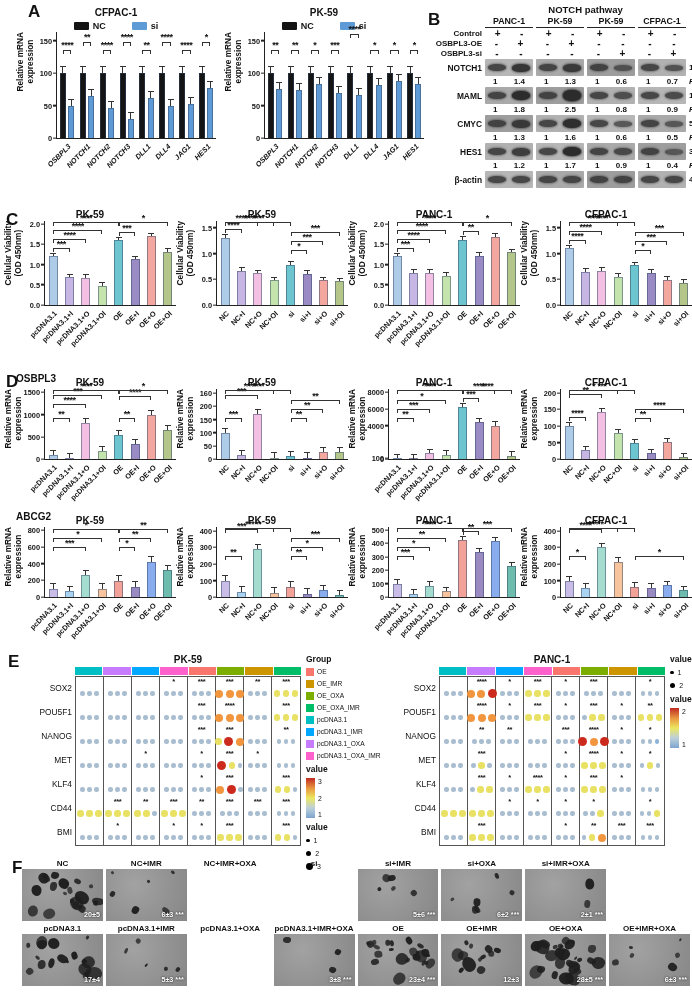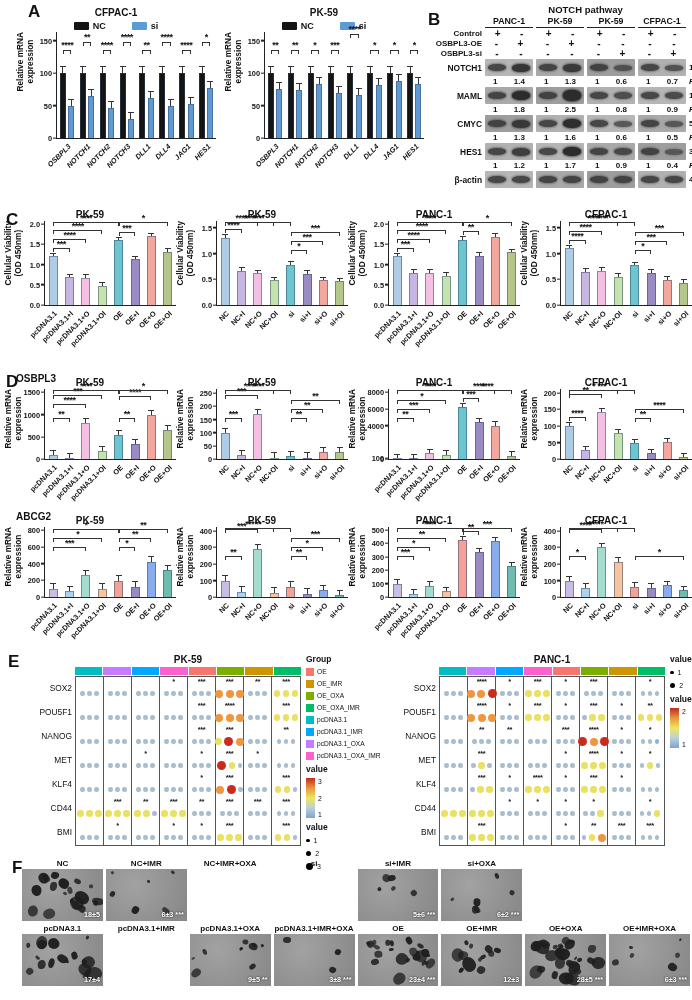--- a/index.html
+++ b/index.html
@@ -902,21 +902,21 @@
             <span class="ch-yt" style="bottom: 0px;">0</span>
             <span class="ch-ytm" style="bottom: 0px;"></span>
             <span class="ch-yt" style="bottom: 13.1481px;">50</span>
             <span class="ch-ytm" style="bottom: 13.1481px;"></span>
             <span class="ch-yt" style="bottom: 26.2963px;">100</span>
             <span class="ch-ytm" style="bottom: 26.2963px;"></span>
             <span class="ch-yt" style="bottom: 39.4444px;">150</span>
             <span class="ch-ytm" style="bottom: 39.4444px;"></span>
             <span class="ch-yt" style="bottom: 52.5926px;">200</span>
             <span class="ch-ytm" style="bottom: 52.5926px;"></span>
-            <span class="ch-yt" style="bottom: 65.7407px;">250</span>
+            <span class="ch-yt" style="bottom: 65.7407px;">160</span>
             <span class="ch-ytm" style="bottom: 65.7407px;"></span>
           </div>
           <div class="ch-pw">
             <div class="ch-plot">
               <div class="ch-bar" style="left: 2.8125%; width: 6.875%; height: 26.2963px; background: rgb(174, 203, 232);"></div>
               <div class="ch-err" style="left: calc(6.25% - 0.5px); bottom: 26.2963px; height: 4.20741px;"></div>
               <div class="ch-cap" style="left: calc(6.25% - 3px); bottom: 30.5037px;"></div>
               <div class="ch-bar" style="left: 15.3125%; width: 6.875%; height: 3.94444px; background: rgb(199, 182, 228);"></div>
               <div class="ch-err" style="left: calc(18.75% - 0.5px); bottom: 3.94444px; height: 4.20741px;"></div>
               <div class="ch-cap" style="left: calc(18.75% - 3px); bottom: 8.15185px;"></div>
@@ -2462,21 +2462,21 @@
             <span class="f-blob" style="width: 3.56657px; height: 4.33671px; left: 82.9988%; top: 29.1272%; opacity: 0.737433; border-radius: 50% 42% 55% 46%; transform: rotate(77deg);"></span>
             <span class="f-blob" style="width: 8.99049px; height: 5.63891px; left: 24.1197%; top: 11.6365%; opacity: 0.798855; border-radius: 50% 42% 55% 46%; transform: rotate(60deg);"></span>
             <span class="f-blob" style="width: 11.7256px; height: 14.9989px; left: 66.3664%; top: 39.7781%; opacity: 0.957321; border-radius: 50% 42% 55% 46%; transform: rotate(117deg);"></span>
             <span class="f-blob" style="width: 11.6669px; height: 6.73117px; left: 86.963%; top: 55.0805%; opacity: 0.852556; border-radius: 50% 42% 55% 46%; transform: rotate(13deg);"></span>
             <span class="f-blob" style="width: 6.7507px; height: 9.03175px; left: 34.6515%; top: 25.0405%; opacity: 0.842132; border-radius: 50% 42% 55% 46%; transform: rotate(6deg);"></span>
             <span class="f-blob" style="width: 13.0633px; height: 14.4291px; left: 59.2795%; top: 51.6486%; opacity: 0.812833; border-radius: 50% 42% 55% 46%; transform: rotate(117deg);"></span>
             <span class="f-blob" style="width: 5.44039px; height: 4.74996px; left: 87.8546%; top: 60.7557%; opacity: 0.941323; border-radius: 50% 42% 55% 46%; transform: rotate(105deg);"></span>
             <span class="f-blob" style="width: 5.39964px; height: 6.95818px; left: 55.9658%; top: 34.1309%; opacity: 0.731893; border-radius: 50% 42% 55% 46%; transform: rotate(165deg);"></span>
             <span class="f-blob" style="width: 7.96946px; height: 7.14008px; left: 35.761%; top: 4.9388%; opacity: 0.947558; border-radius: 50% 42% 55% 46%; transform: rotate(16deg);"></span>
             <span class="f-blob" style="width: 7.38675px; height: 7.92428px; left: 69.6965%; top: 68.4025%; opacity: 0.868765; border-radius: 50% 42% 55% 46%; transform: rotate(125deg);"></span>
-            <div class="f-count">18±5</div>
+            <div class="f-count">20±5</div>
           </div>
         </div>
         <div class="f-tile">
           <div class="f-lab">NC+IMR</div>
           <div class="f-img">
             <span class="f-blob" style="width: 2.86349px; height: 3.18321px; left: 5.88011%; top: 4.17566%; opacity: 0.775557; border-radius: 50% 42% 55% 46%; transform: rotate(125deg);"></span>
             <span class="f-blob" style="width: 7.87263px; height: 4.53047px; left: 69.6941%; top: 75.9525%; opacity: 0.744756; border-radius: 50% 42% 55% 46%; transform: rotate(40deg);"></span>
             <span class="f-blob" style="width: 4.20667px; height: 2.54156px; left: 79.9348%; top: 4.18204%; opacity: 0.832517; border-radius: 50% 42% 55% 46%; transform: rotate(43deg);"></span>
             <span class="f-blob" style="width: 5.20707px; height: 5.89837px; left: 5.0116%; top: 41.8173%; opacity: 0.908387; border-radius: 50% 42% 55% 46%; transform: rotate(27deg);"></span>
             <span class="f-blob" style="width: 6.60758px; height: 7.7697px; left: 32.4393%; top: 71.0776%; opacity: 0.965681; border-radius: 50% 42% 55% 46%; transform: rotate(28deg);"></span>
@@ -2504,20 +2504,28 @@
         <div class="f-tile">
           <div class="f-lab">si+OXA</div>
           <div class="f-img">
             <span class="f-blob" style="width: 6.93144px; height: 7.62025px; left: 37.5574%; top: 70.5942%; opacity: 0.850731; border-radius: 50% 42% 55% 46%; transform: rotate(171deg);"></span>
             <span class="f-blob" style="width: 8.06224px; height: 4.98455px; left: 38.5476%; top: 72.9464%; opacity: 0.834823; border-radius: 50% 42% 55% 46%; transform: rotate(54deg);"></span>
             <span class="f-blob" style="width: 8.17082px; height: 6.68828px; left: 39.3616%; top: 57.7207%; opacity: 0.956498; border-radius: 50% 42% 55% 46%; transform: rotate(96deg);"></span>
             <span class="f-blob" style="width: 5.34448px; height: 5.48542px; left: 83.0883%; top: 40.6915%; opacity: 0.850753; border-radius: 50% 42% 55% 46%; transform: rotate(120deg);"></span>
             <span class="f-blob" style="width: 5.94726px; height: 3.70652px; left: 65.236%; top: 9.04805%; opacity: 0.900997; border-radius: 50% 42% 55% 46%; transform: rotate(70deg);"></span>
             <span class="f-blob" style="width: 4.38088px; height: 2.92875px; left: 10.2179%; top: 55.1805%; opacity: 0.762218; border-radius: 50% 42% 55% 46%; transform: rotate(147deg);"></span>
             <div class="f-count">6±2 ***</div>
+          </div>
+        </div>
+        <div class="f-tile">
+          <div class="f-lab">si+IMR+OXA</div>
+          <div class="f-img">
+            <span class="f-blob" style="width: 9.14503px; height: 11.4946px; left: 73.6412%; top: 16.9023%; opacity: 0.963839; border-radius: 50% 42% 55% 46%; transform: rotate(167deg);"></span>
+            <span class="f-blob" style="width: 8.31105px; height: 6.14429px; left: 70.9961%; top: 61.2145%; opacity: 0.769078; border-radius: 50% 42% 55% 46%; transform: rotate(98deg);"></span>
+            <div class="f-count">2±1 ***</div>
           </div>
         </div>
       </div>
       <div class="f-row">
         <div class="f-tile">
           <div class="f-lab">pcDNA3.1</div>
           <div class="f-img">
             <span class="f-blob" style="width: 11.7968px; height: 12.8098px; left: 70.5694%; top: 55.2782%; opacity: 0.827622; border-radius: 50% 42% 55% 46%; transform: rotate(105deg);"></span>
             <span class="f-blob" style="width: 6.25885px; height: 6.84633px; left: 75.3092%; top: 72.2384%; opacity: 0.745255; border-radius: 50% 42% 55% 46%; transform: rotate(18deg);"></span>
             <span class="f-blob" style="width: 4.25836px; height: 4.87155px; left: 4.60154%; top: 16.537%; opacity: 0.853332; border-radius: 50% 42% 55% 46%; transform: rotate(173deg);"></span>
@@ -2533,35 +2541,31 @@
             <span class="f-blob" style="width: 10.0906px; height: 9.11062px; left: 18.5386%; top: 11.9958%; opacity: 0.917973; border-radius: 50% 42% 55% 46%; transform: rotate(9deg);"></span>
             <span class="f-blob" style="width: 4.47927px; height: 3.20671px; left: 77.5933%; top: 4.56671%; opacity: 0.861007; border-radius: 50% 42% 55% 46%; transform: rotate(125deg);"></span>
             <span class="f-blob" style="width: 11.1675px; height: 11.3532px; left: 31.9572%; top: 7.61913%; opacity: 0.966866; border-radius: 50% 42% 55% 46%; transform: rotate(68deg);"></span>
             <span class="f-blob" style="width: 7.64317px; height: 8.96143px; left: 19.3345%; top: 50.884%; opacity: 0.854409; border-radius: 50% 42% 55% 46%; transform: rotate(177deg);"></span>
             <span class="f-blob" style="width: 12.3393px; height: 13.3752px; left: 74.3911%; top: 42.1403%; opacity: 0.837943; border-radius: 50% 42% 55% 46%; transform: rotate(57deg);"></span>
             <div class="f-count">17±4</div>
           </div>
         </div>
         <div class="f-tile">
           <div class="f-lab">pcDNA3.1+IMR</div>
+          <div class="f-img">
+            <span class="f-blob" style="width: 3.63989px; height: 4.52588px; left: 86.821%; top: 63.5448%; opacity: 0.903288; border-radius: 50% 42% 55% 46%; transform: rotate(37deg);"></span>
+            <span class="f-blob" style="width: 5.93997px; height: 3.36749px; left: 20.7028%; top: 28.8603%; opacity: 0.801533; border-radius: 50% 42% 55% 46%; transform: rotate(116deg);"></span>
+            <span class="f-blob" style="width: 4.60829px; height: 5.34734px; left: 36.6431%; top: 7.34286%; opacity: 0.745832; border-radius: 50% 42% 55% 46%; transform: rotate(137deg);"></span>
+            <span class="f-blob" style="width: 4.15743px; height: 2.31594px; left: 47.0465%; top: 57.1969%; opacity: 0.955605; border-radius: 50% 42% 55% 46%; transform: rotate(134deg);"></span>
+            <span class="f-blob" style="width: 3.9608px; height: 3.79399px; left: 71.441%; top: 63.718%; opacity: 0.847355; border-radius: 50% 42% 55% 46%; transform: rotate(159deg);"></span>
+            <div class="f-count">5±3 ***</div>
+          </div>
         </div>
         <div class="f-tile">
           <div class="f-lab">pcDNA3.1+OXA</div>
-          <div class="f-img">
-            <span class="f-blob" style="width: 5.85348px; height: 3.51769px; left: 15.0726%; top: 31.2455%; opacity: 0.842517; border-radius: 50% 42% 55% 46%; transform: rotate(67deg);"></span>
-            <span class="f-blob" style="width: 2.57248px; height: 2.80513px; left: 87.771%; top: 19.6918%; opacity: 0.929103; border-radius: 50% 42% 55% 46%; transform: rotate(60deg);"></span>
-            <span class="f-blob" style="width: 4.08287px; height: 2.36166px; left: 0.993888%; top: 44.1809%; opacity: 0.737091; border-radius: 50% 42% 55% 46%; transform: rotate(154deg);"></span>
-            <span class="f-blob" style="width: 4.08403px; height: 3.29661px; left: 61.4844%; top: 24.2225%; opacity: 0.979347; border-radius: 50% 42% 55% 46%; transform: rotate(147deg);"></span>
-            <span class="f-blob" style="width: 8.23232px; height: 10.224px; left: 2.67195%; top: 65.1727%; opacity: 0.749534; border-radius: 50% 42% 55% 46%; transform: rotate(42deg);"></span>
-            <span class="f-blob" style="width: 4.9424px; height: 5.89179px; left: 66.0584%; top: 9.49083%; opacity: 0.811663; border-radius: 50% 42% 55% 46%; transform: rotate(98deg);"></span>
-            <span class="f-blob" style="width: 4.34891px; height: 3.71916px; left: 77.0033%; top: 18.2176%; opacity: 0.801839; border-radius: 50% 42% 55% 46%; transform: rotate(19deg);"></span>
-            <span class="f-blob" style="width: 6.57313px; height: 8.79087px; left: 74.6259%; top: 15.2128%; opacity: 0.876182; border-radius: 50% 42% 55% 46%; transform: rotate(100deg);"></span>
-            <span class="f-blob" style="width: 6.95456px; height: 5.02562px; left: 73.3202%; top: 58.0115%; opacity: 0.89448; border-radius: 50% 42% 55% 46%; transform: rotate(149deg);"></span>
-            <div class="f-count">9±5 **</div>
-          </div>
         </div>
         <div class="f-tile">
           <div class="f-lab">pcDNA3.1+IMR+OXA</div>
           <div class="f-img">
             <span class="f-blob" style="width: 8.06707px; height: 6.11888px; left: 11.4919%; top: 5.1311%; opacity: 0.868457; border-radius: 50% 42% 55% 46%; transform: rotate(7deg);"></span>
             <span class="f-blob" style="width: 7.28172px; height: 6.41303px; left: 68.9159%; top: 64.1522%; opacity: 0.922627; border-radius: 50% 42% 55% 46%; transform: rotate(29deg);"></span>
             <span class="f-blob" style="width: 5.50044px; height: 5.84871px; left: 75.7631%; top: 28.4205%; opacity: 0.94338; border-radius: 50% 42% 55% 46%; transform: rotate(24deg);"></span>
             <div class="f-count">3±8 ***</div>
           </div>
         </div>

